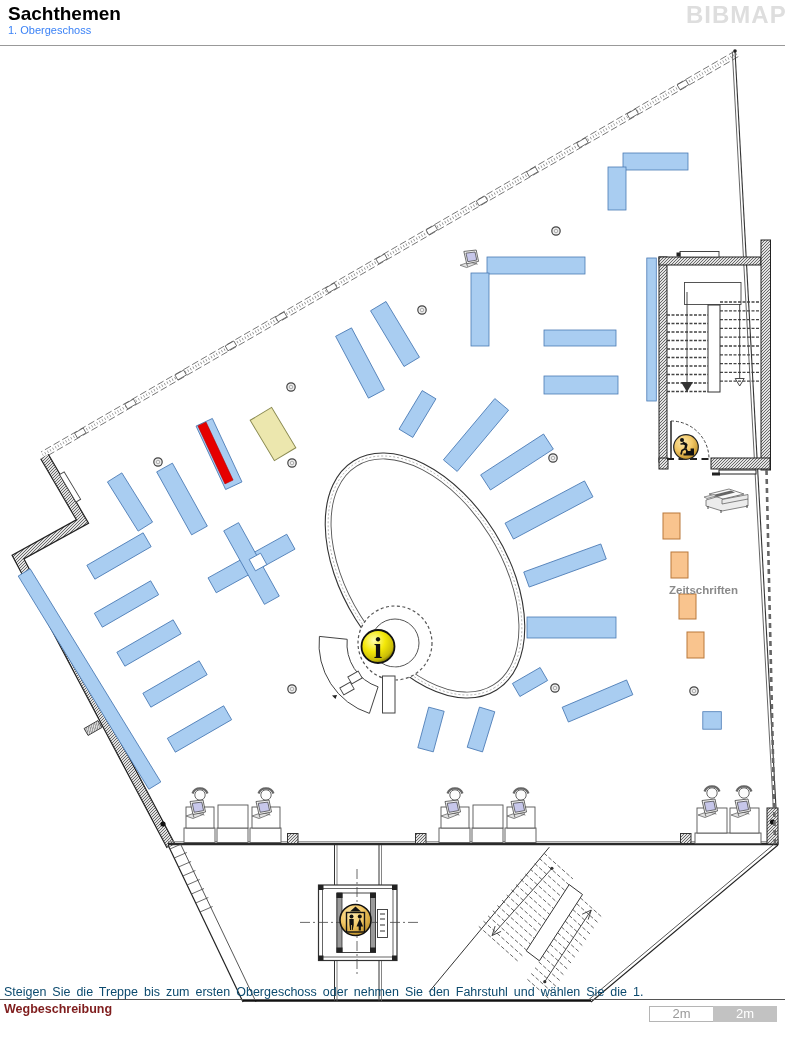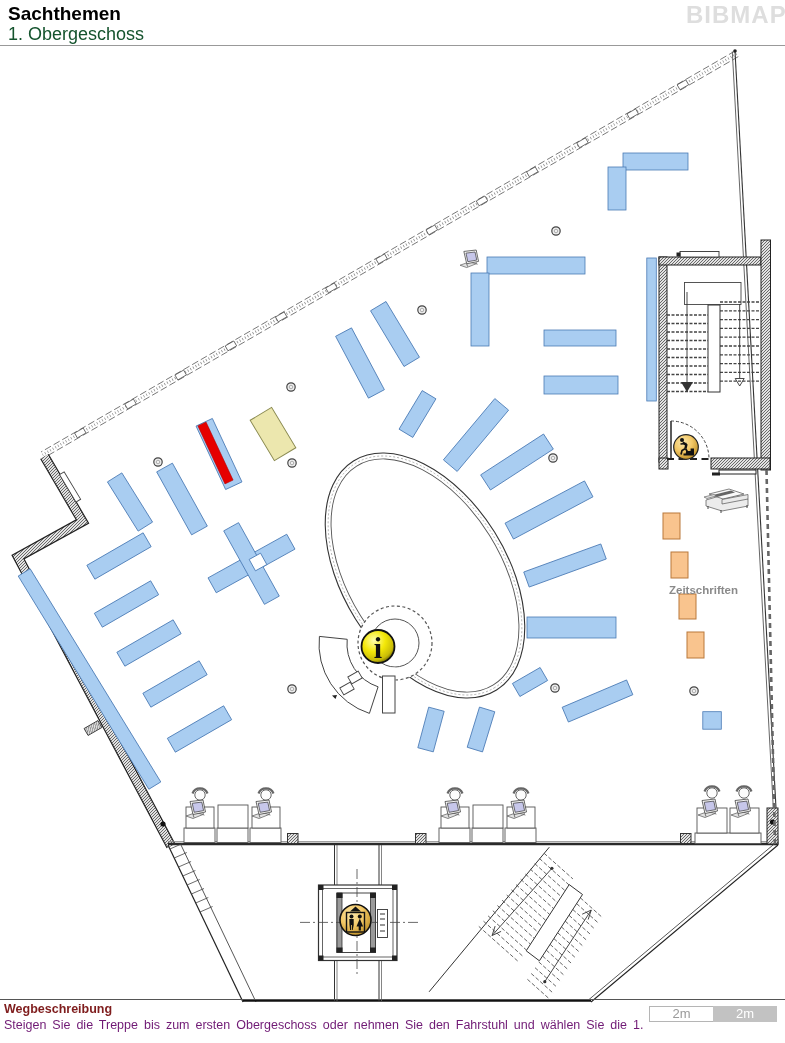--- a/index.html
+++ b/index.html
@@ -5,21 +5,21 @@
 html,body { margin:0; padding:0; background:#fff; width:785px; height:1043px; overflow:hidden;
   font-family:"Liberation Sans", sans-serif; }
 #page { position:relative; width:785px; height:1043px; background:#fff; }
 </style>
 </head>
 <body>
 <div id="page">
 
 <div style="position:absolute;left:8px;top:3px;font-size:19px;font-weight:bold;color:#000;">Sachthemen</div>
 
-<div style="position:absolute;left:8px;top:24px;font-size:18px;color:#14532d;">1. Obergeschoss</div>
+<div style="position:absolute;left:8px;top:24px;font-size:11px;color:#3b82f6;">1. Obergeschoss</div>
 
 <div style="position:absolute;left:686px;top:1px;font-size:24px;font-weight:bold;color:#dedede;letter-spacing:1px;">BIBMAP</div>
 
 <div style="position:absolute;left:0;top:45px;width:785px;height:1px;background:#999;"></div>
 
 <svg width="785" height="1043" style="position:absolute;left:0;top:0;">
 <defs>
 <pattern id="hatch" width="3" height="3" patternUnits="userSpaceOnUse">
 <rect width="3" height="3" fill="#e2e2e2"></rect>
 <path d="M0,3 L3,0 M-0.75,0.75 L0.75,-0.75 M2.25,3.75 L3.75,2.25" stroke="#4a4a4a" stroke-width="0.8"></path>
@@ -554,18 +554,18 @@
         <g transform="translate(461,250) scale(0.95)">
           <use href="#pc1"></use>
         </g>
       </g>
 </svg>
 
 <div style="position:absolute;left:0;top:999px;width:785px;height:1px;background:#555;"></div>
 
 <div style="position:absolute;left:4px;top:1002px;font-size:12.5px;font-weight:bold;color:#7f1d1d;">Wegbeschreibung</div>
 
-<div style="position:absolute;left:4px;top:1018px;font-size:12.5px;color:#701a75;word-spacing:2.5px;">Steigen Sie die Treppe bis zum ersten Obergeschoss oder nehmen Sie den Fahrstuhl und wählen Sie die 1.</div>
+<div style="position:absolute;left:4px;top:985px;font-size:12.5px;color:#0c4a6e;word-spacing:2.5px;">Steigen Sie die Treppe bis zum ersten Obergeschoss oder nehmen Sie den Fahrstuhl und wählen Sie die 1.</div>
 
 <div style="position:absolute;left:649px;top:1006px;width:63px;height:14px;background:#fff;border:1px solid #b5b5b5;color:#9a9a9a;font-size:13px;text-align:center;line-height:14px;">2m</div>
 
 <div style="position:absolute;left:713px;top:1006px;width:64px;height:16px;background:#c2c2c2;color:#fff;font-size:13px;text-align:center;line-height:15px;">2m</div>
 </div>
 
 </body></html>

